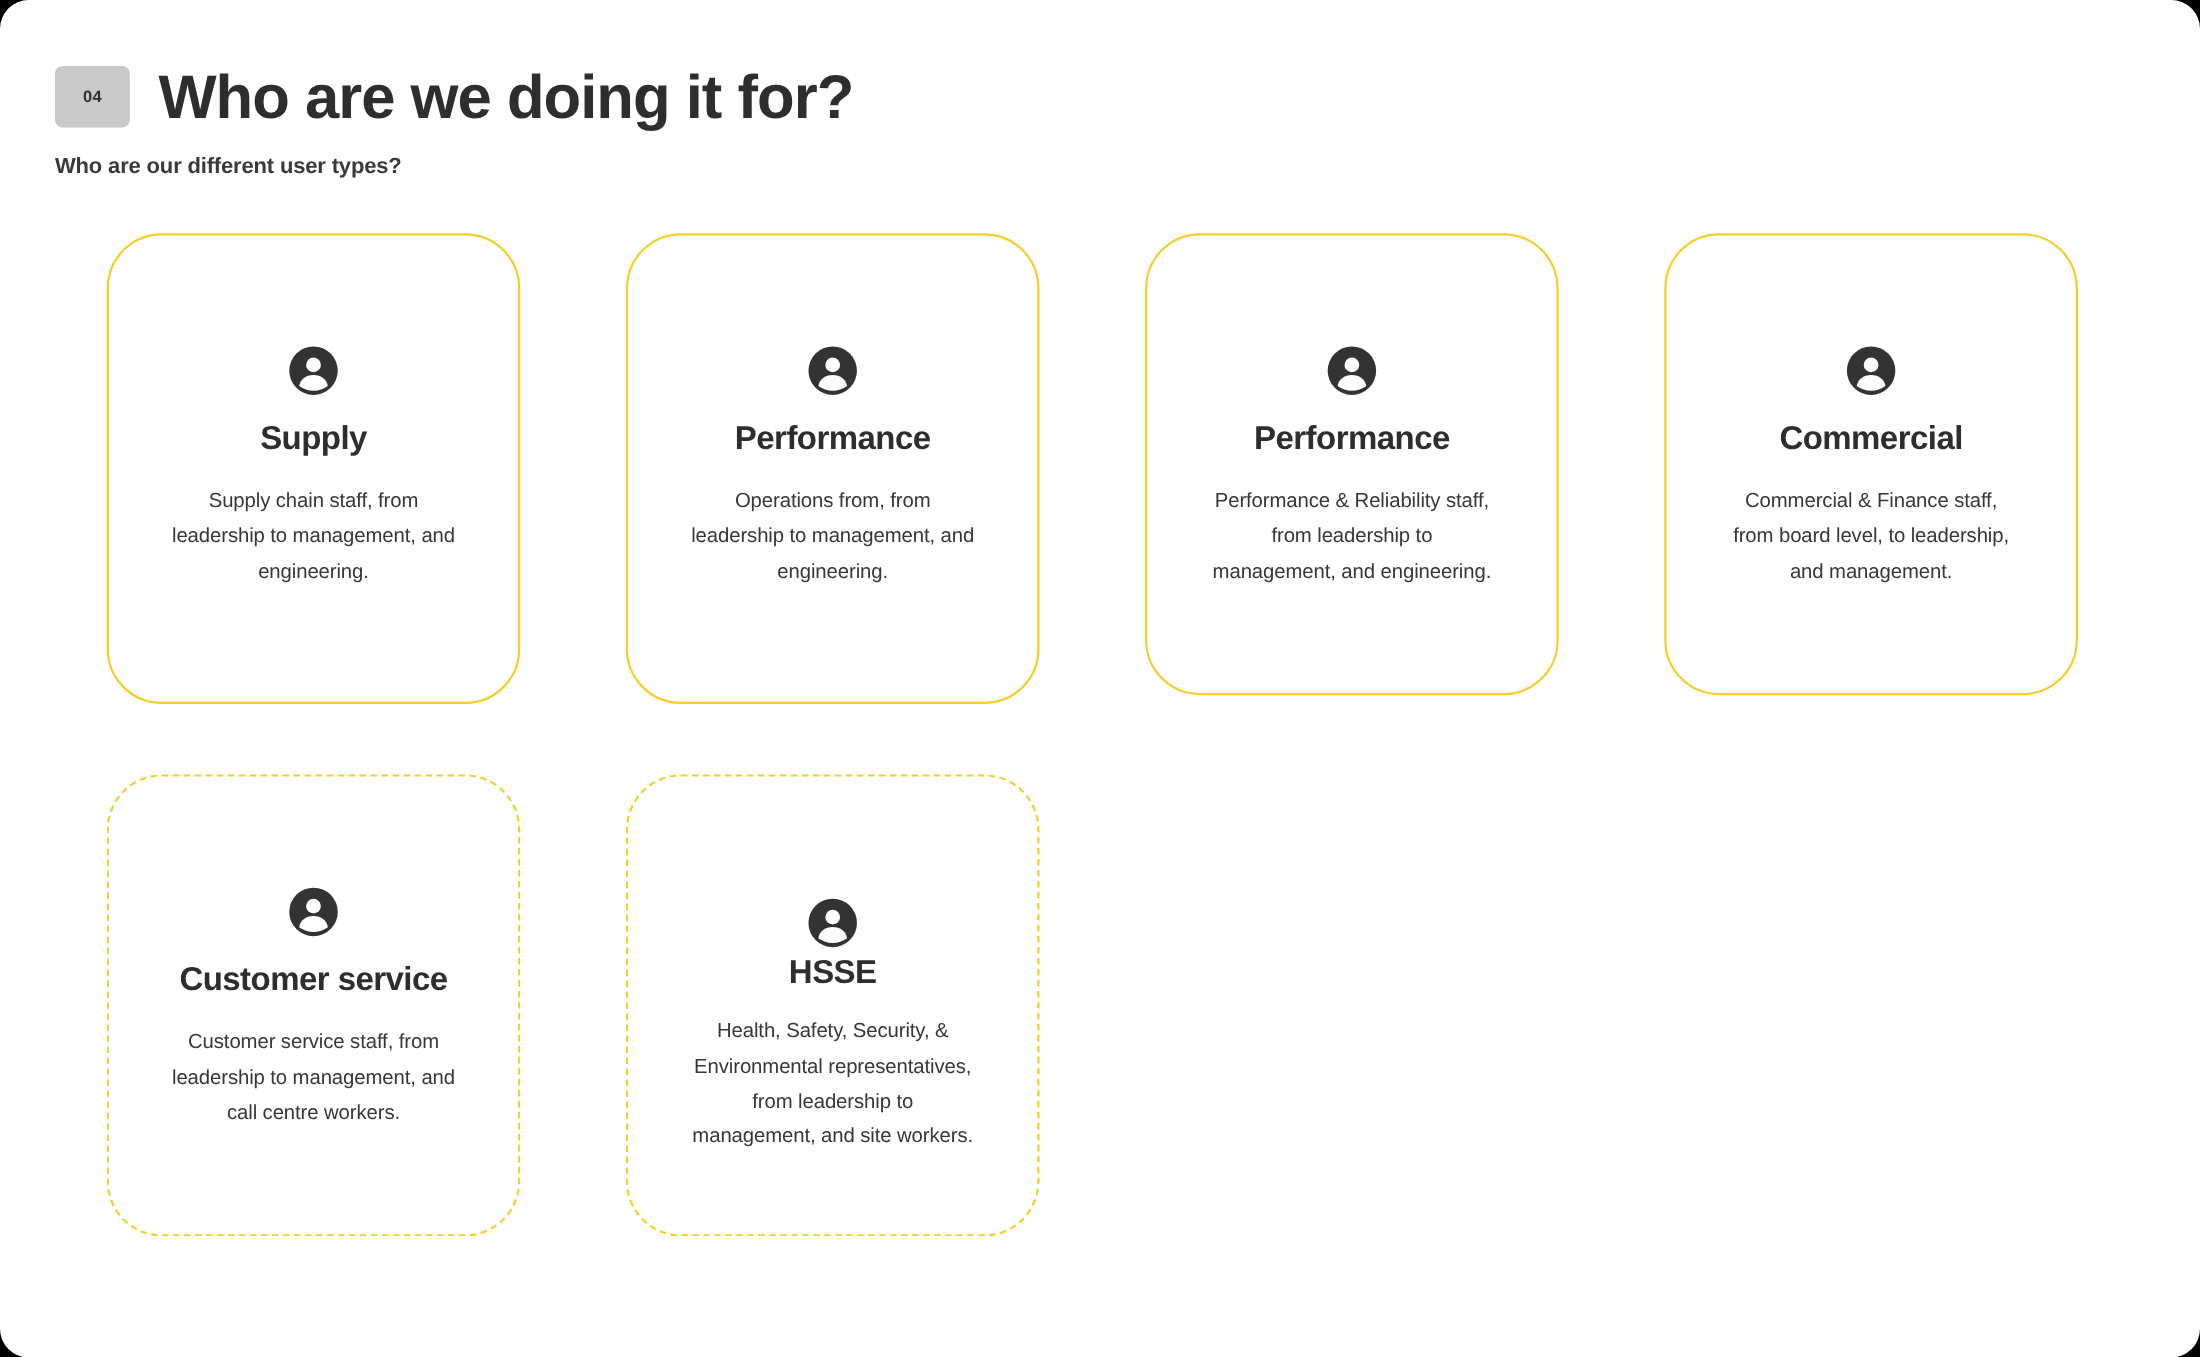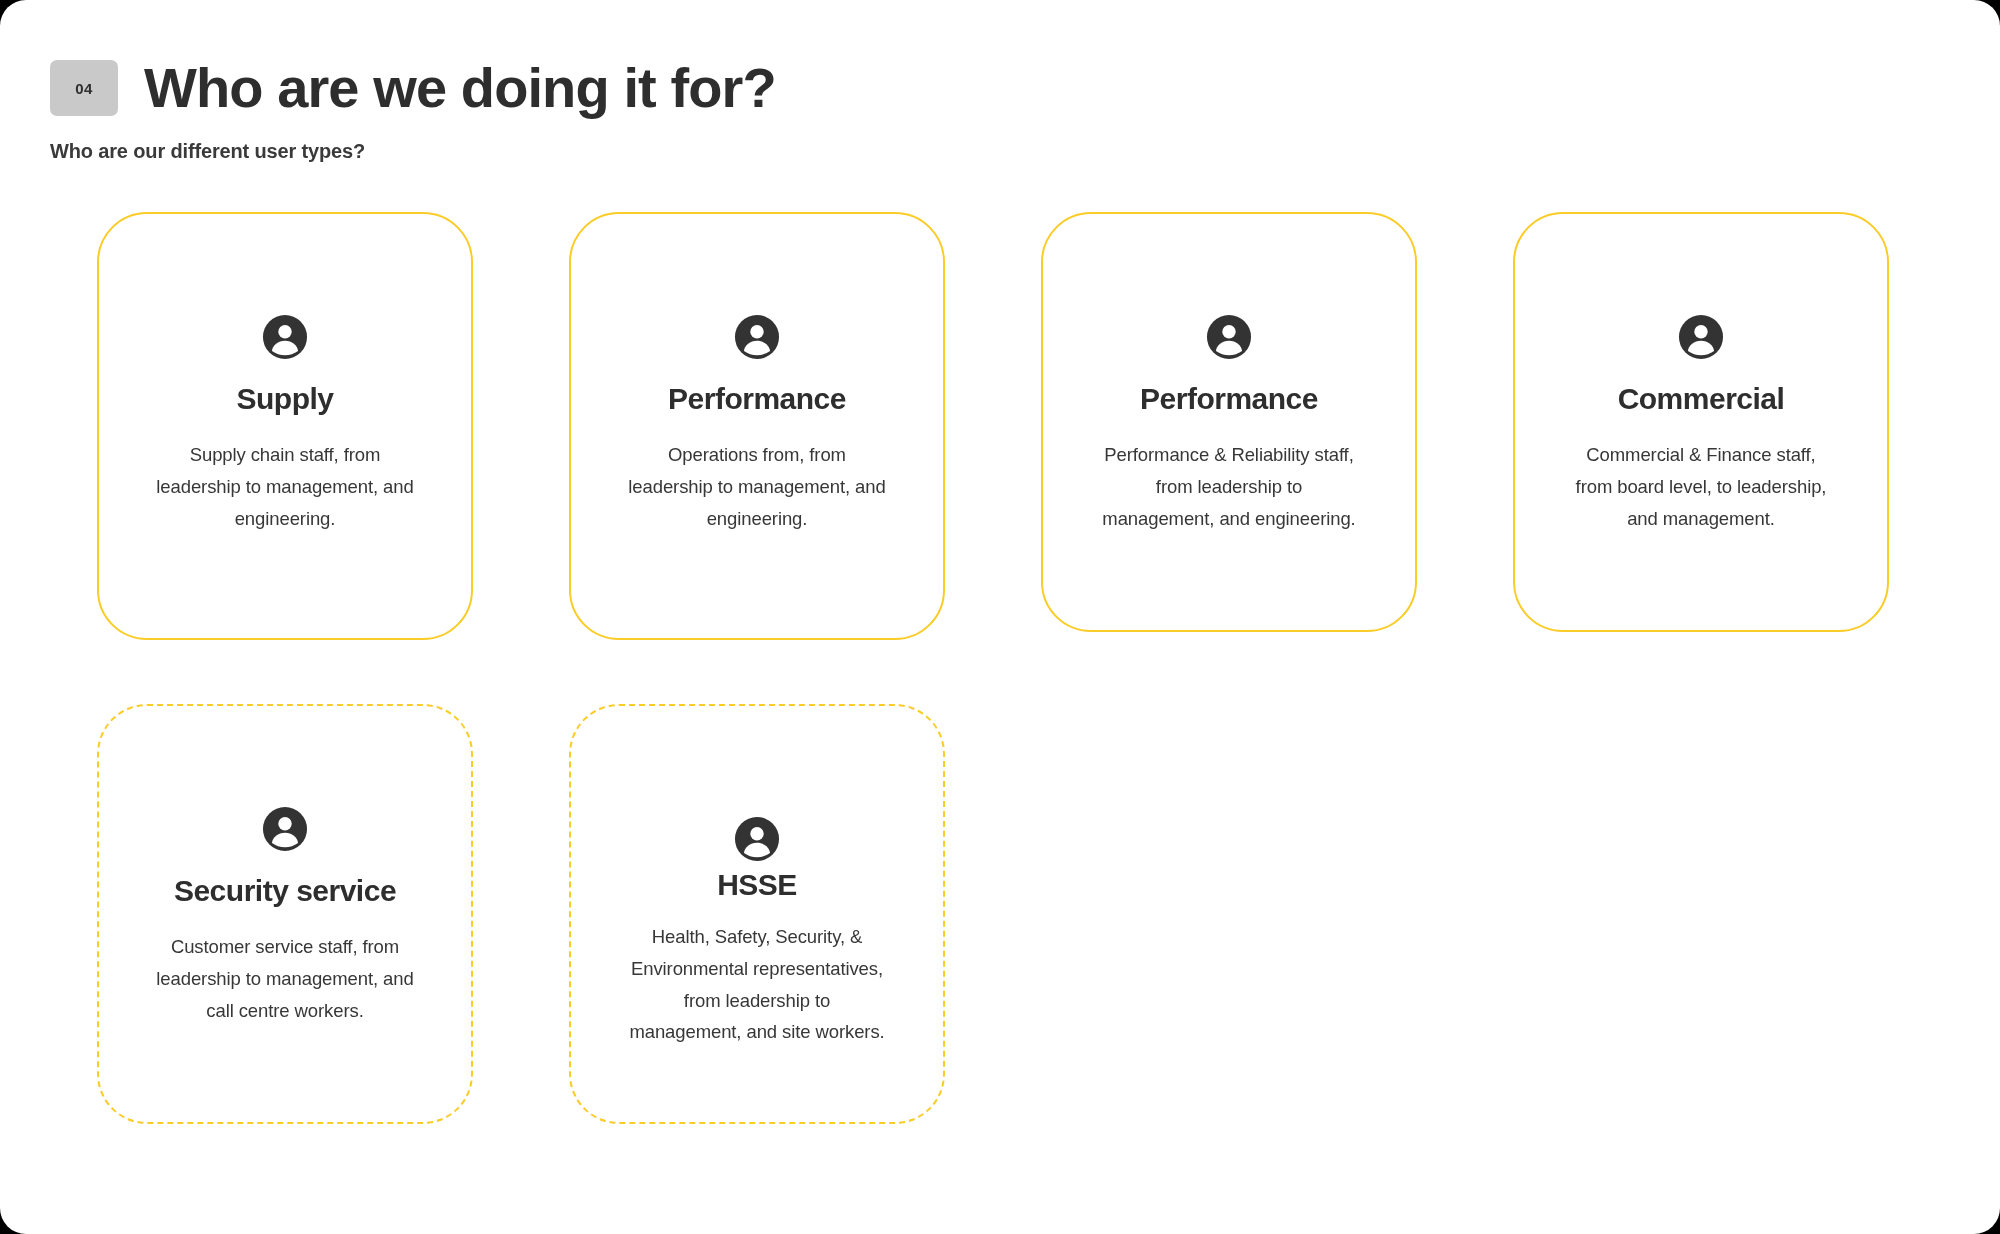--- a/index.html
+++ b/index.html
@@ -200,21 +200,21 @@
     </div>
 
     <div class="card dashed">
       <span class="card-icon">
         <svg viewBox="0 0 48 48" width="46" height="46" aria-hidden="true">
           <circle cx="24" cy="24" r="23" fill="#333333"></circle>
           <circle cx="24" cy="18.5" r="7" fill="#ffffff"></circle>
           <path d="M24 28c-7.2 0-13 4.6-13.6 10.6A23 23 0 0 0 37.6 38.6C37 32.6 31.2 28 24 28z" fill="#ffffff"></path>
         </svg>
       </span>
-      <div class="card-title">Security service</div>
+      <div class="card-title">Customer service</div>
       <div class="card-desc">Customer service staff, from leadership to management, and call centre workers.</div>
     </div>
 
     <div class="card dashed lower tight">
       <span class="card-icon">
         <svg viewBox="0 0 48 48" width="46" height="46" aria-hidden="true">
           <circle cx="24" cy="24" r="23" fill="#333333"></circle>
           <circle cx="24" cy="18.5" r="7" fill="#ffffff"></circle>
           <path d="M24 28c-7.2 0-13 4.6-13.6 10.6A23 23 0 0 0 37.6 38.6C37 32.6 31.2 28 24 28z" fill="#ffffff"></path>
         </svg>

